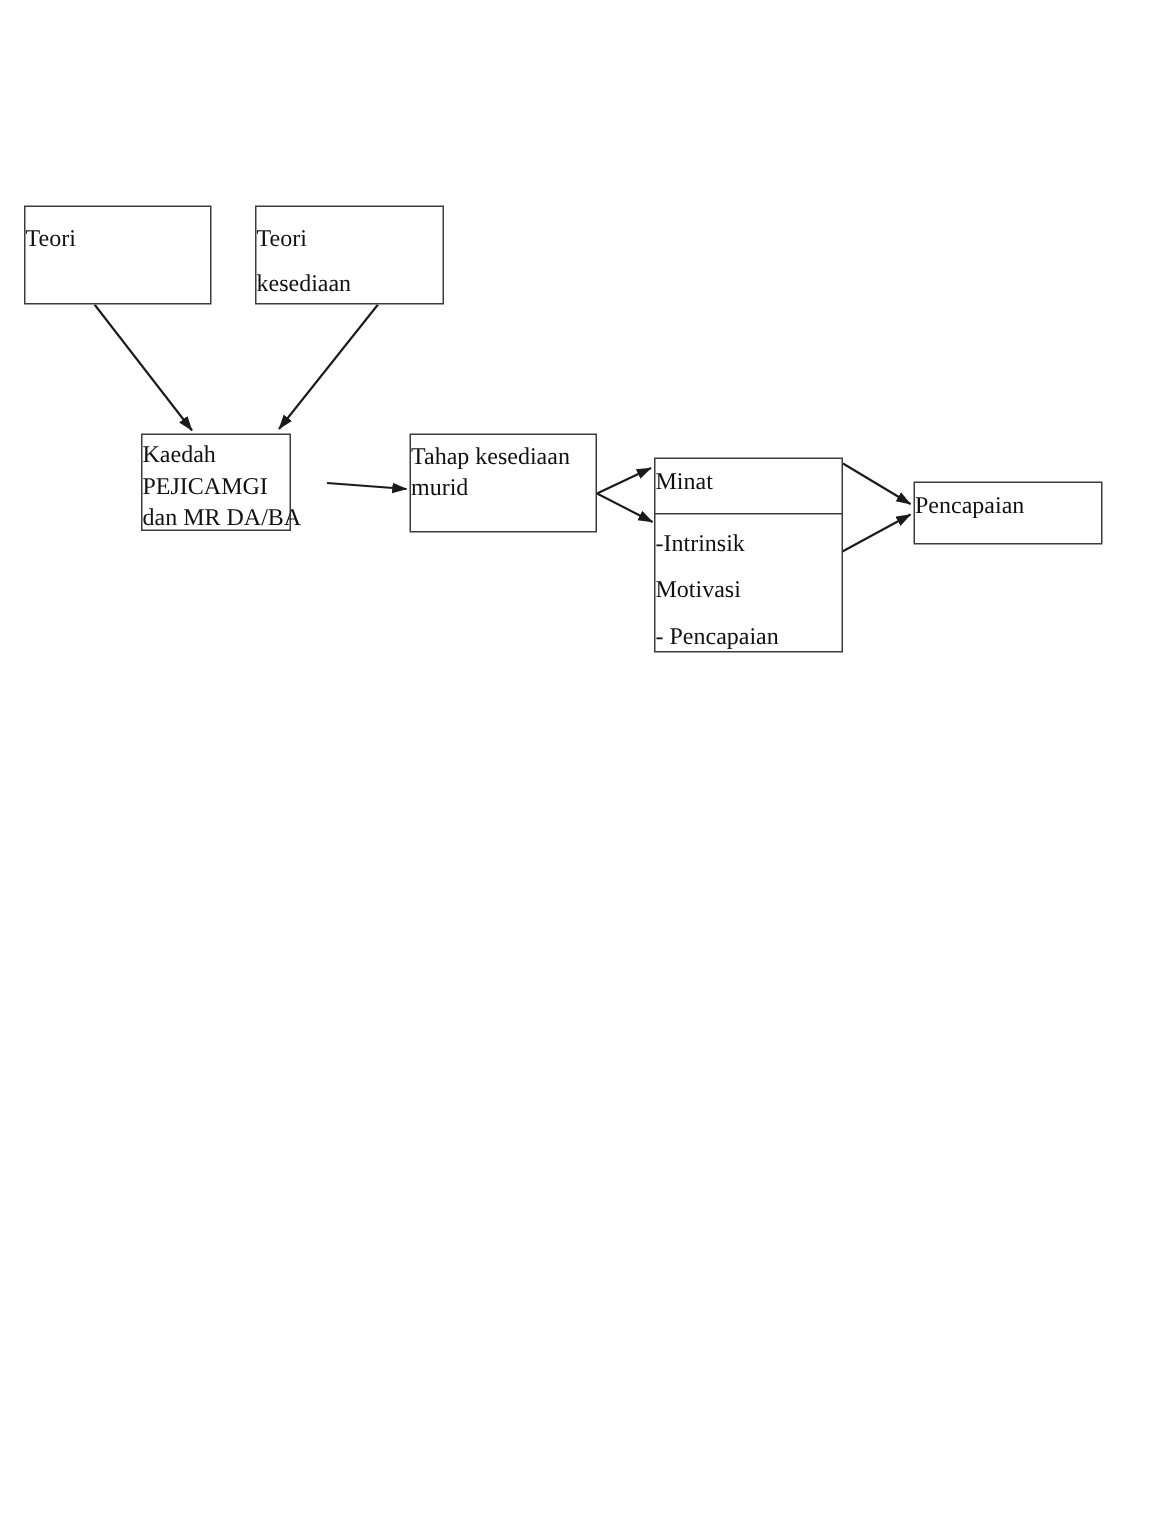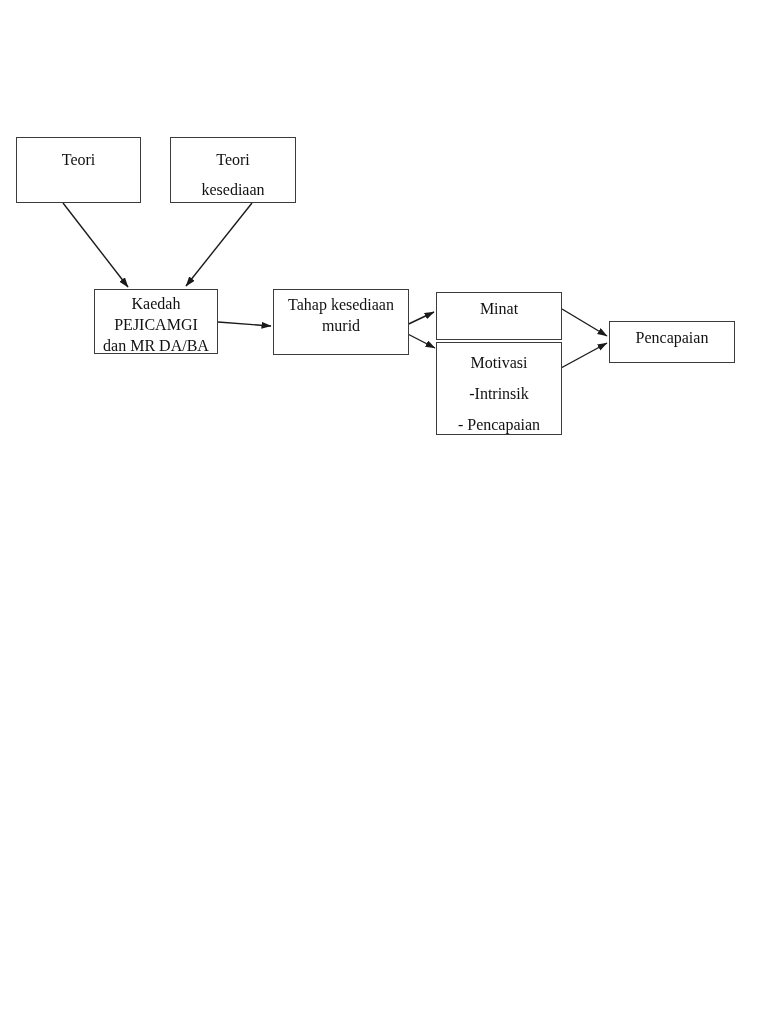--- a/index.html
+++ b/index.html
@@ -16,30 +16,30 @@
     position: absolute;
     left: 0; top: 0;
     width: 768px; height: 1024px;
     pointer-events: none;
   }
   .node {
     position: absolute;
     box-sizing: border-box;
     border: 1.5px solid #3c3c3c;
     background: #ffffff;
-    text-align: center;
+    text-align: left;
     font-size: 16px;
     line-height: 21px;
   }
   .node .line { white-space: nowrap; }
   .node-a { left: 16px;  top: 137px; width: 125px; height: 66px; padding-top: 7px; line-height: 30px; }
   .node-b { left: 170px; top: 137px; width: 126px; height: 66px; padding-top: 7px; line-height: 30px; }
-  .node-c { left: 94px;  top: 289px; width: 124px; height: 65px; padding-top: 3px; line-height: 21px; }
-  .node-d { left: 273px; top: 289px; width: 136px; height: 66px; padding-top: 4px; line-height: 21px; }
-  .node-e { left: 436px; top: 292px; width: 126px; height: 48px; padding-top: 5px; }
+  .node-c { left: 94px;  top: 289px; width: 100px; height: 65px; padding-top: 3px; line-height: 21px; }
+  .node-d { left: 273px; top: 289px; width: 125px; height: 66px; padding-top: 4px; line-height: 21px; }
+  .node-e { left: 436px; top: 305px; width: 126px; height: 48px; padding-top: 5px; }
   .node-f { left: 436px; top: 342px; width: 126px; height: 93px; padding-top: 4px; line-height: 31px; }
   .node-g { left: 609px; top: 321px; width: 126px; height: 42px; padding-top: 5px; }
 </style>
 </head>
 <body>
 
 <div class="page">
 
   <svg class="edges" viewBox="0 0 768 1024" xmlns="http://www.w3.org/2000/svg">
     <defs>
@@ -74,22 +74,22 @@
   <div class="node node-d">
     <div class="line">Tahap kesediaan</div>
     <div class="line">murid</div>
   </div>
 
   <div class="node node-e">
     <div class="line">Minat</div>
   </div>
 
   <div class="node node-f">
+    <div class="line">-Intrinsik</div>
     <div class="line">Motivasi</div>
-    <div class="line">-Intrinsik</div>
     <div class="line">- Pencapaian</div>
   </div>
 
   <div class="node node-g">
     <div class="line">Pencapaian</div>
   </div>
 
 </div>
 
 </body></html>

